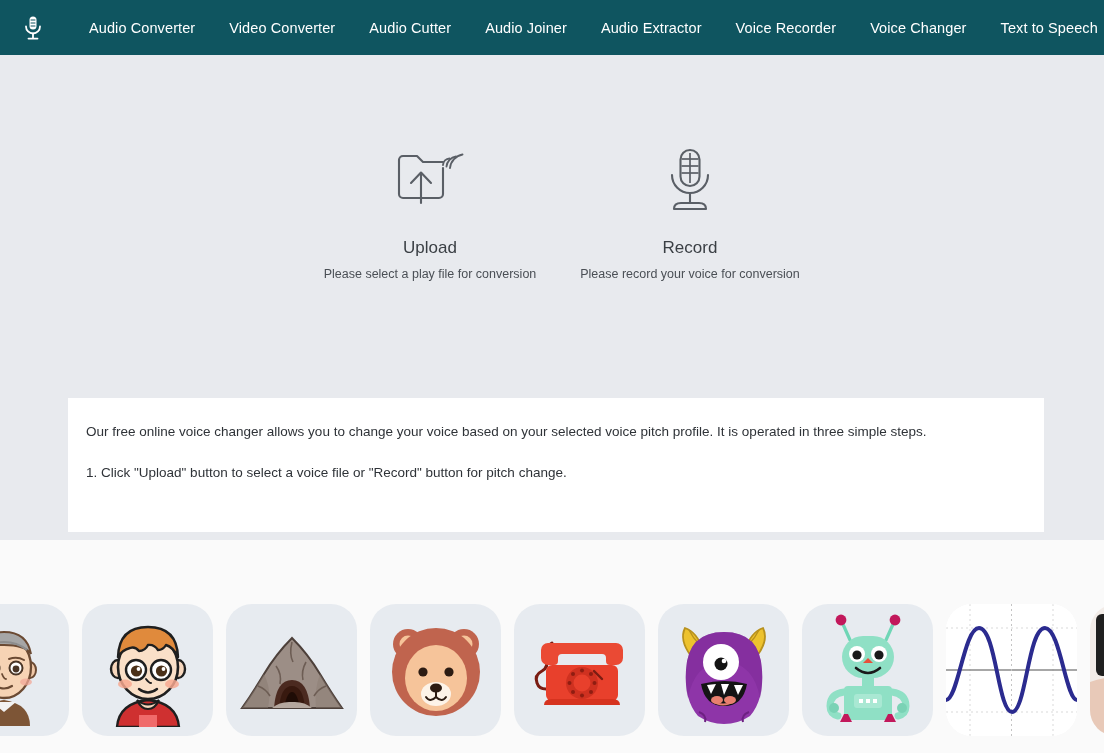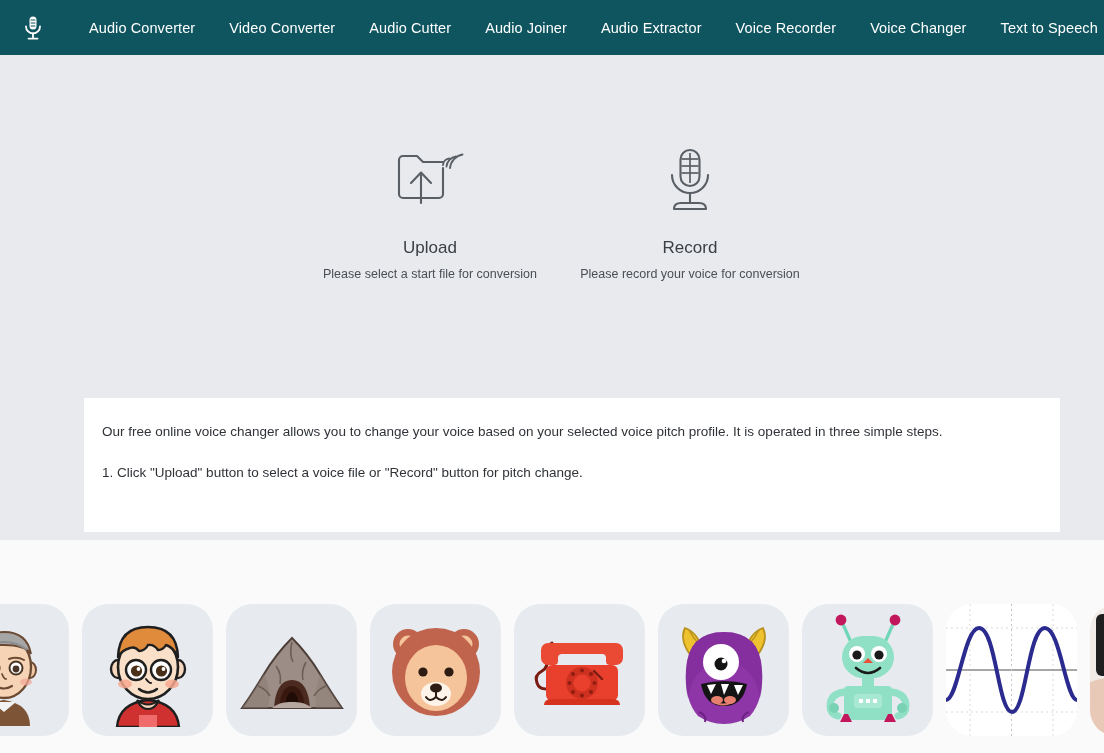--- a/index.html
+++ b/index.html
@@ -57,21 +57,21 @@
     font-size: 17px; color: #3a3f44;
   }
   .action-sub {
     margin-top: 9px;
     font-size: 12.5px; color: #4a4f55;
   }
 
   
   .card {
     position: absolute;
-    left: 76px; top: 343px;
+    left: 60px; top: 343px;
     width: 976px; height: 134px;
     background: #ffffff;
     padding: 24px 18px 18px 18px;
   }
   .card p.lead { font-size: 13.5px; color: #2f3338; line-height: 1.5; }
   .card ol { list-style: none; margin-top: 20px; }
   .card ol li {
     font-size: 13.5px; color: #2f3338;
     line-height: 1.62;
   }
@@ -137,21 +137,21 @@
             <path d="M4 12 a4 4 0 0 1 4-4 h14 l6 6 h20" fill="none" stroke="#5a5f66" stroke-width="2.1" stroke-linecap="round" stroke-linejoin="round"></path>
             <path d="M48 20 v26 a4 4 0 0 1 -4 4 h-36 a4 4 0 0 1 -4 -4 v-34" fill="none" stroke="#5a5f66" stroke-width="2.1" stroke-linecap="round" stroke-linejoin="round"></path>
             <line x1="26" y1="55" x2="26" y2="25" stroke="#5a5f66" stroke-width="2.1" stroke-linecap="round"></line>
             <polyline points="16,35 26,24.5 36,35" fill="none" stroke="#5a5f66" stroke-width="2.1" stroke-linecap="round" stroke-linejoin="round"></polyline>
             <path d="M48 17 a7 7 0 0 1 6.5 -6.5" fill="none" stroke="#5a5f66" stroke-width="1.9" stroke-linecap="round"></path>
             <path d="M51.5 18.5 a11 11 0 0 1 9.5 -10" fill="none" stroke="#5a5f66" stroke-width="1.9" stroke-linecap="round"></path>
             <path d="M55 20 a15.5 15.5 0 0 1 12.5 -13.5" fill="none" stroke="#5a5f66" stroke-width="1.9" stroke-linecap="round"></path>
           </svg>
         </div>
         <div class="action-title">Upload</div>
-        <div class="action-sub">Please select a start file for conversion</div>
+        <div class="action-sub">Please select a play file for conversion</div>
       </div>
 
       <div class="action">
         <div class="action-icon">
           <svg width="52" height="66" viewBox="0 0 52 66" aria-hidden="true">
             <rect x="16.5" y="3" width="19" height="36" rx="9.5" fill="none" stroke="#5a5f66" stroke-width="2.1"></rect>
             <line x1="17.5" y1="12" x2="34.5" y2="12" stroke="#5a5f66" stroke-width="1.7"></line>
             <line x1="17.5" y1="19" x2="34.5" y2="19" stroke="#5a5f66" stroke-width="1.7"></line>
             <line x1="17.5" y1="26" x2="34.5" y2="26" stroke="#5a5f66" stroke-width="1.7"></line>
             <line x1="26" y1="6" x2="26" y2="36" stroke="#5a5f66" stroke-width="1.7"></line>

